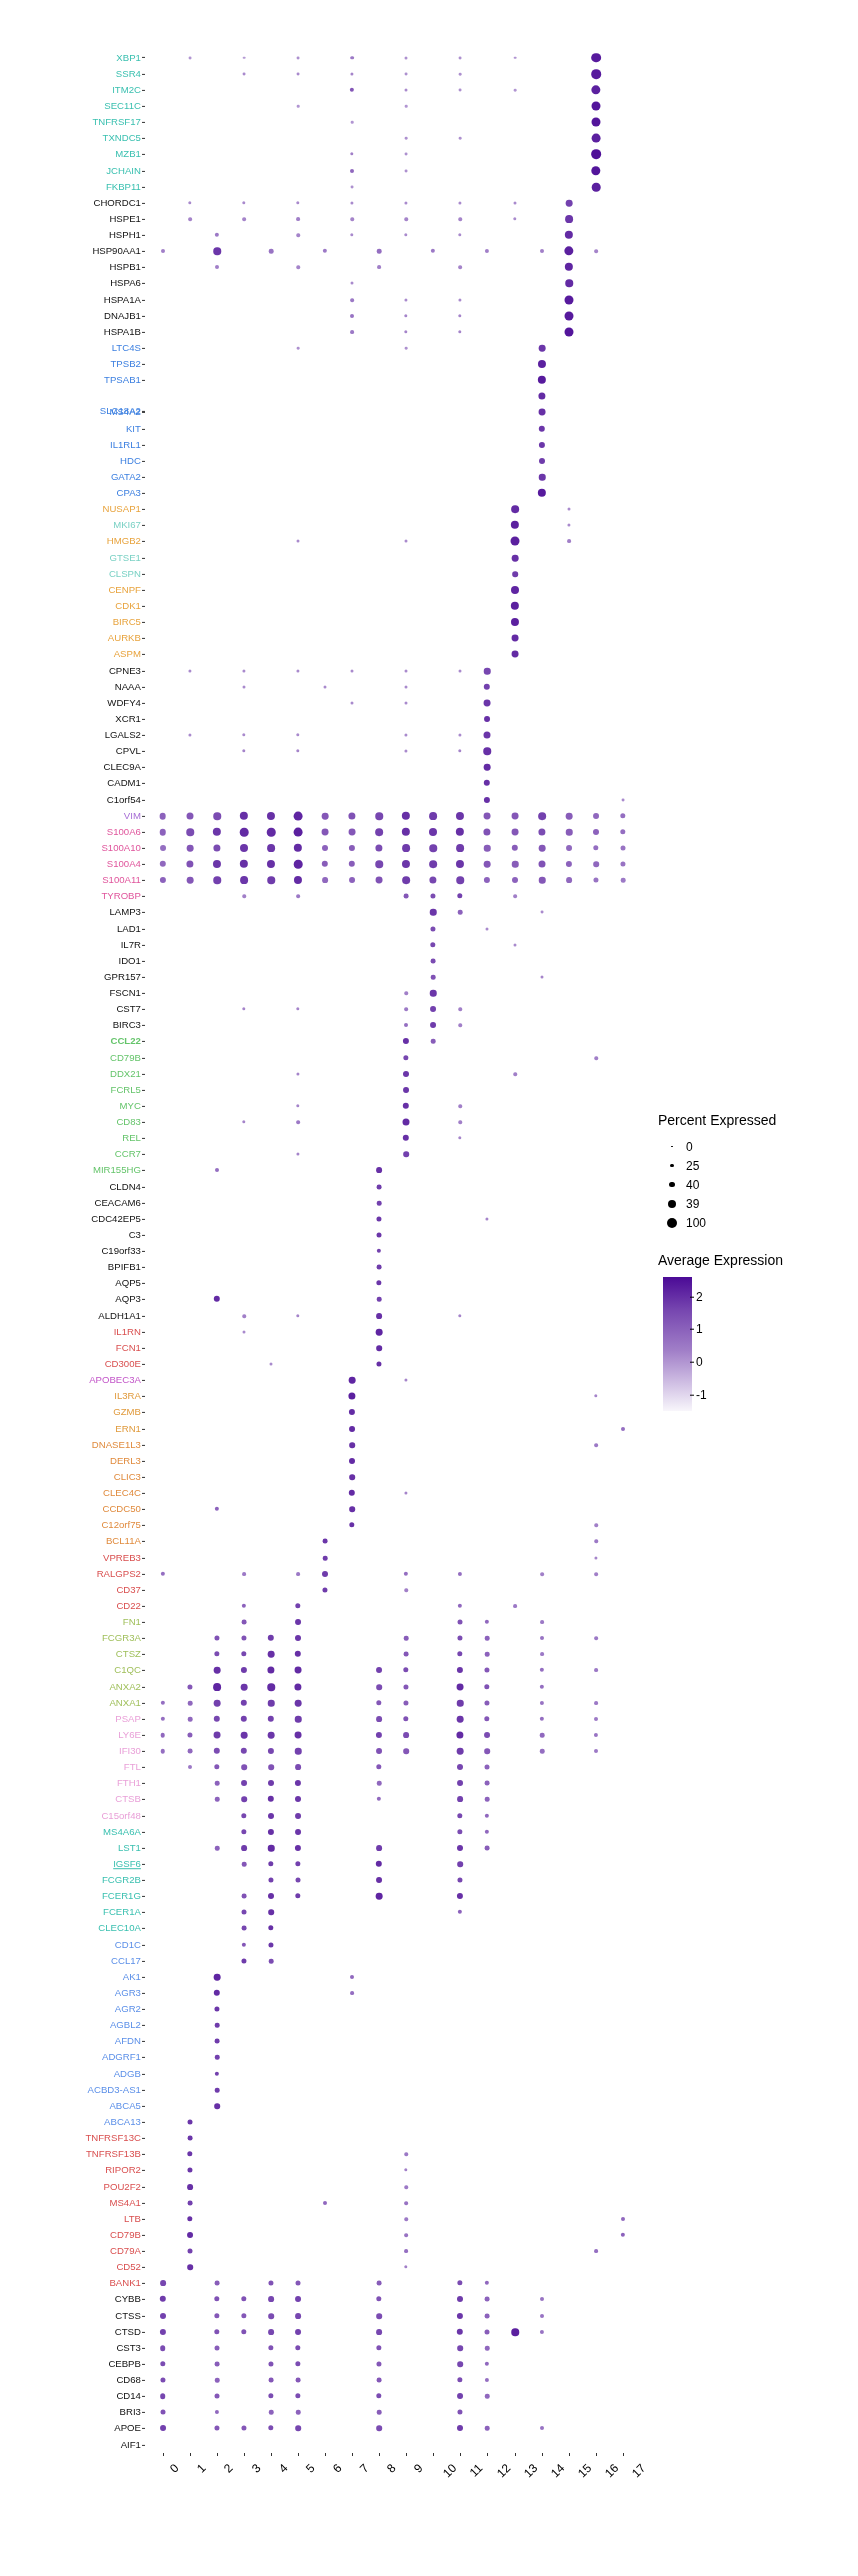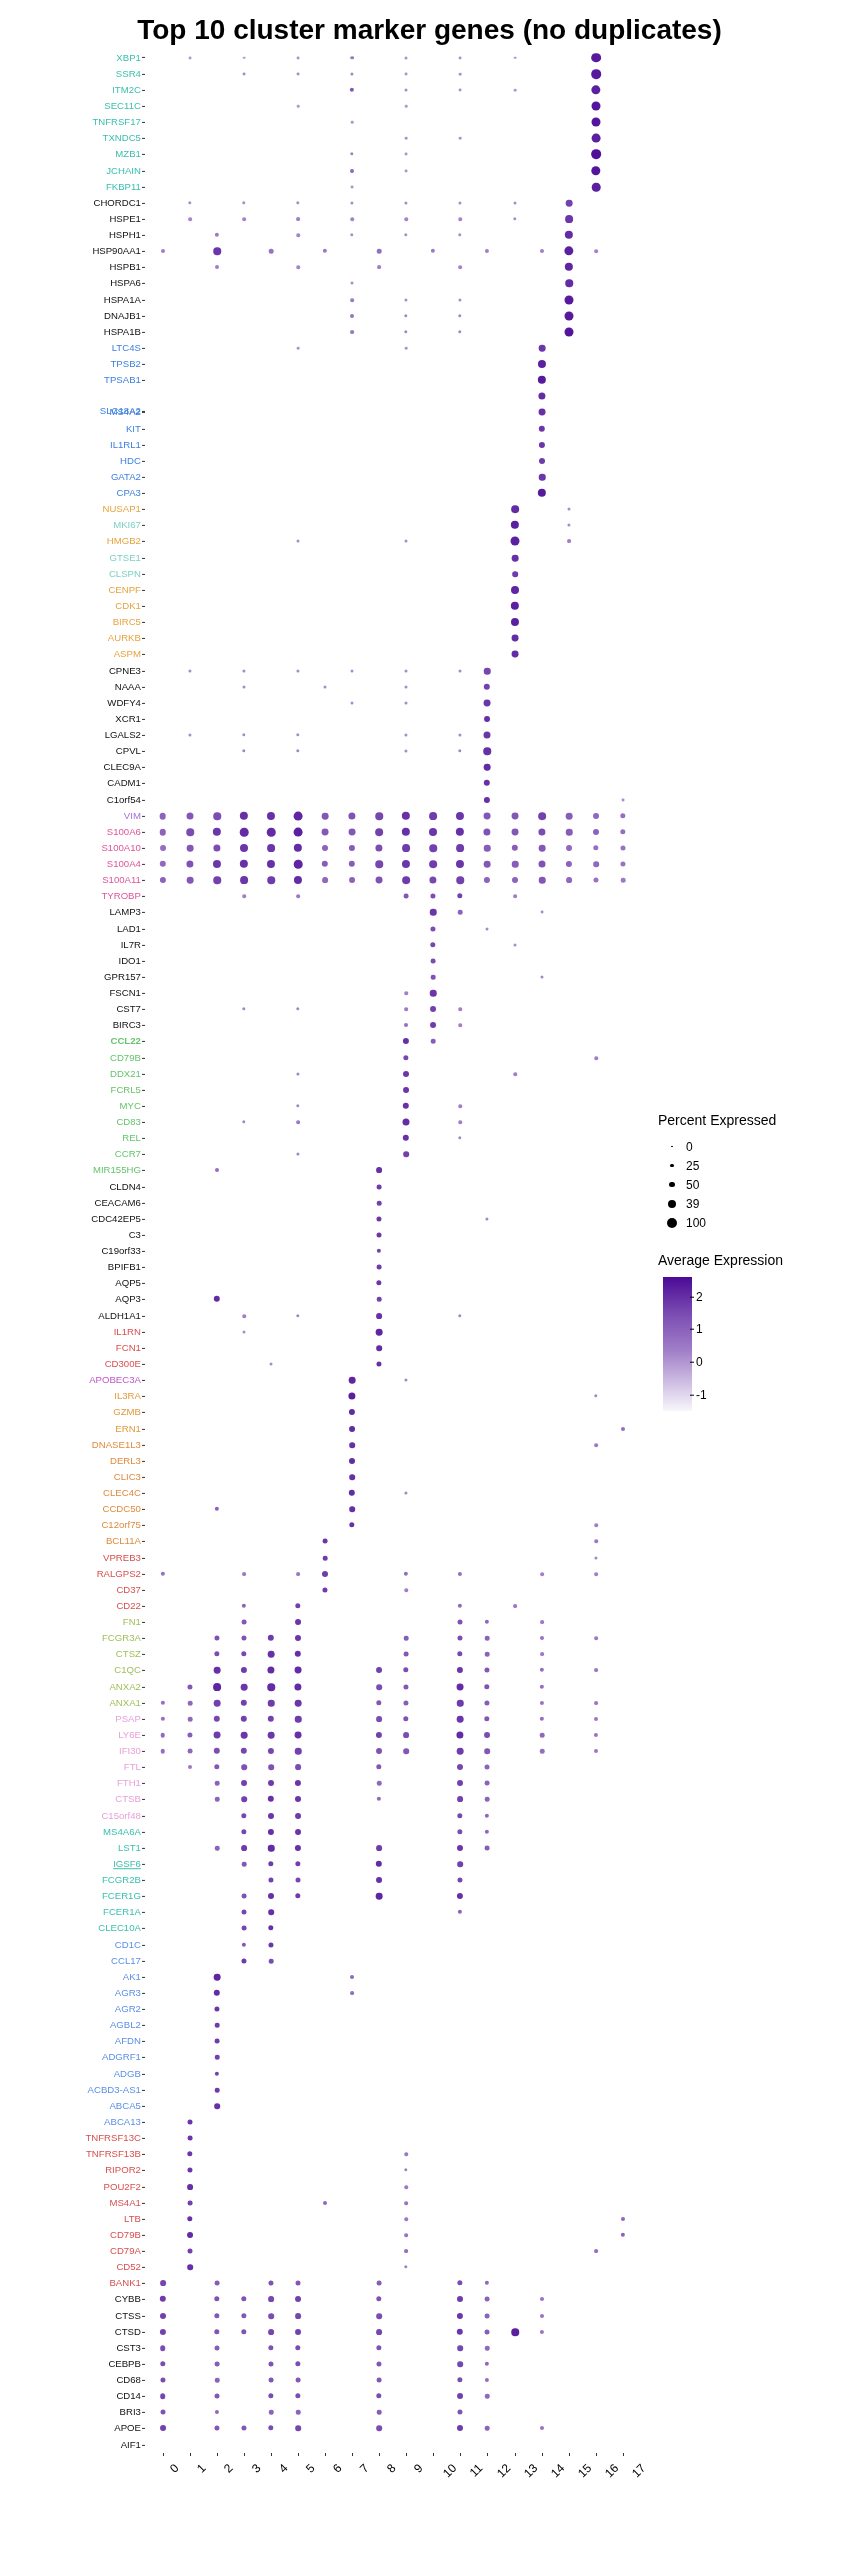--- a/index.html
+++ b/index.html
@@ -39,21 +39,20 @@
   #cbar .bar{position:absolute;left:0;top:0;width:29px;height:134px;}
   #cbar .ticks{position:absolute;left:33px;top:0;width:77px;height:134px;}
   .cbt{position:absolute;font-size:12px;transform:translateY(-50%);font-family:"Liberation Sans",sans-serif;}
   .cbt .tk{position:absolute;left:-6.4px;top:50%;width:4.5px;height:0.6px;background:#000;transform:translateY(-50%);}
 </style>
 </head>
 <body>
 
 <div id="root">
 
-  <div id="title">Top 10 cluster marker genes (no duplicates)</div>
 
   <div id="ylabels">
       <div class="gene" style="top: 7.7px; color: rgb(58, 192, 176);">XBP1<span class="tick"></span></div>
       <div class="gene" style="top: 24px; color: rgb(58, 192, 176);">SSR4<span class="tick"></span></div>
       <div class="gene" style="top: 40px; color: rgb(58, 192, 176);">ITM2C<span class="tick"></span></div>
       <div class="gene" style="top: 56px; color: rgb(58, 192, 176);">SEC11C<span class="tick"></span></div>
       <div class="gene" style="top: 72px; color: rgb(58, 192, 176);">TNFRSF17<span class="tick"></span></div>
       <div class="gene" style="top: 88px; color: rgb(58, 192, 176);">TXNDC5<span class="tick"></span></div>
       <div class="gene" style="top: 104px; color: rgb(58, 192, 176);">MZB1<span class="tick"></span></div>
       <div class="gene" style="top: 121px; color: rgb(58, 192, 176);">JCHAIN<span class="tick"></span></div>
@@ -853,21 +852,21 @@
         <div class="leg-row">
           <div class="leg-dotwrap">
             <div class="leg-dot" style="width: 3.9px; height: 3.9px;"></div>
           </div>
           <div class="leg-text">25</div>
         </div>
         <div class="leg-row">
           <div class="leg-dotwrap">
             <div class="leg-dot" style="width: 5.9px; height: 5.9px;"></div>
           </div>
-          <div class="leg-text">50</div>
+          <div class="leg-text">40</div>
         </div>
         <div class="leg-row">
           <div class="leg-dotwrap">
             <div class="leg-dot" style="width: 8px; height: 8px;"></div>
           </div>
           <div class="leg-text">39</div>
         </div>
         <div class="leg-row">
           <div class="leg-dotwrap">
             <div class="leg-dot" style="width: 10px; height: 10px;"></div>

